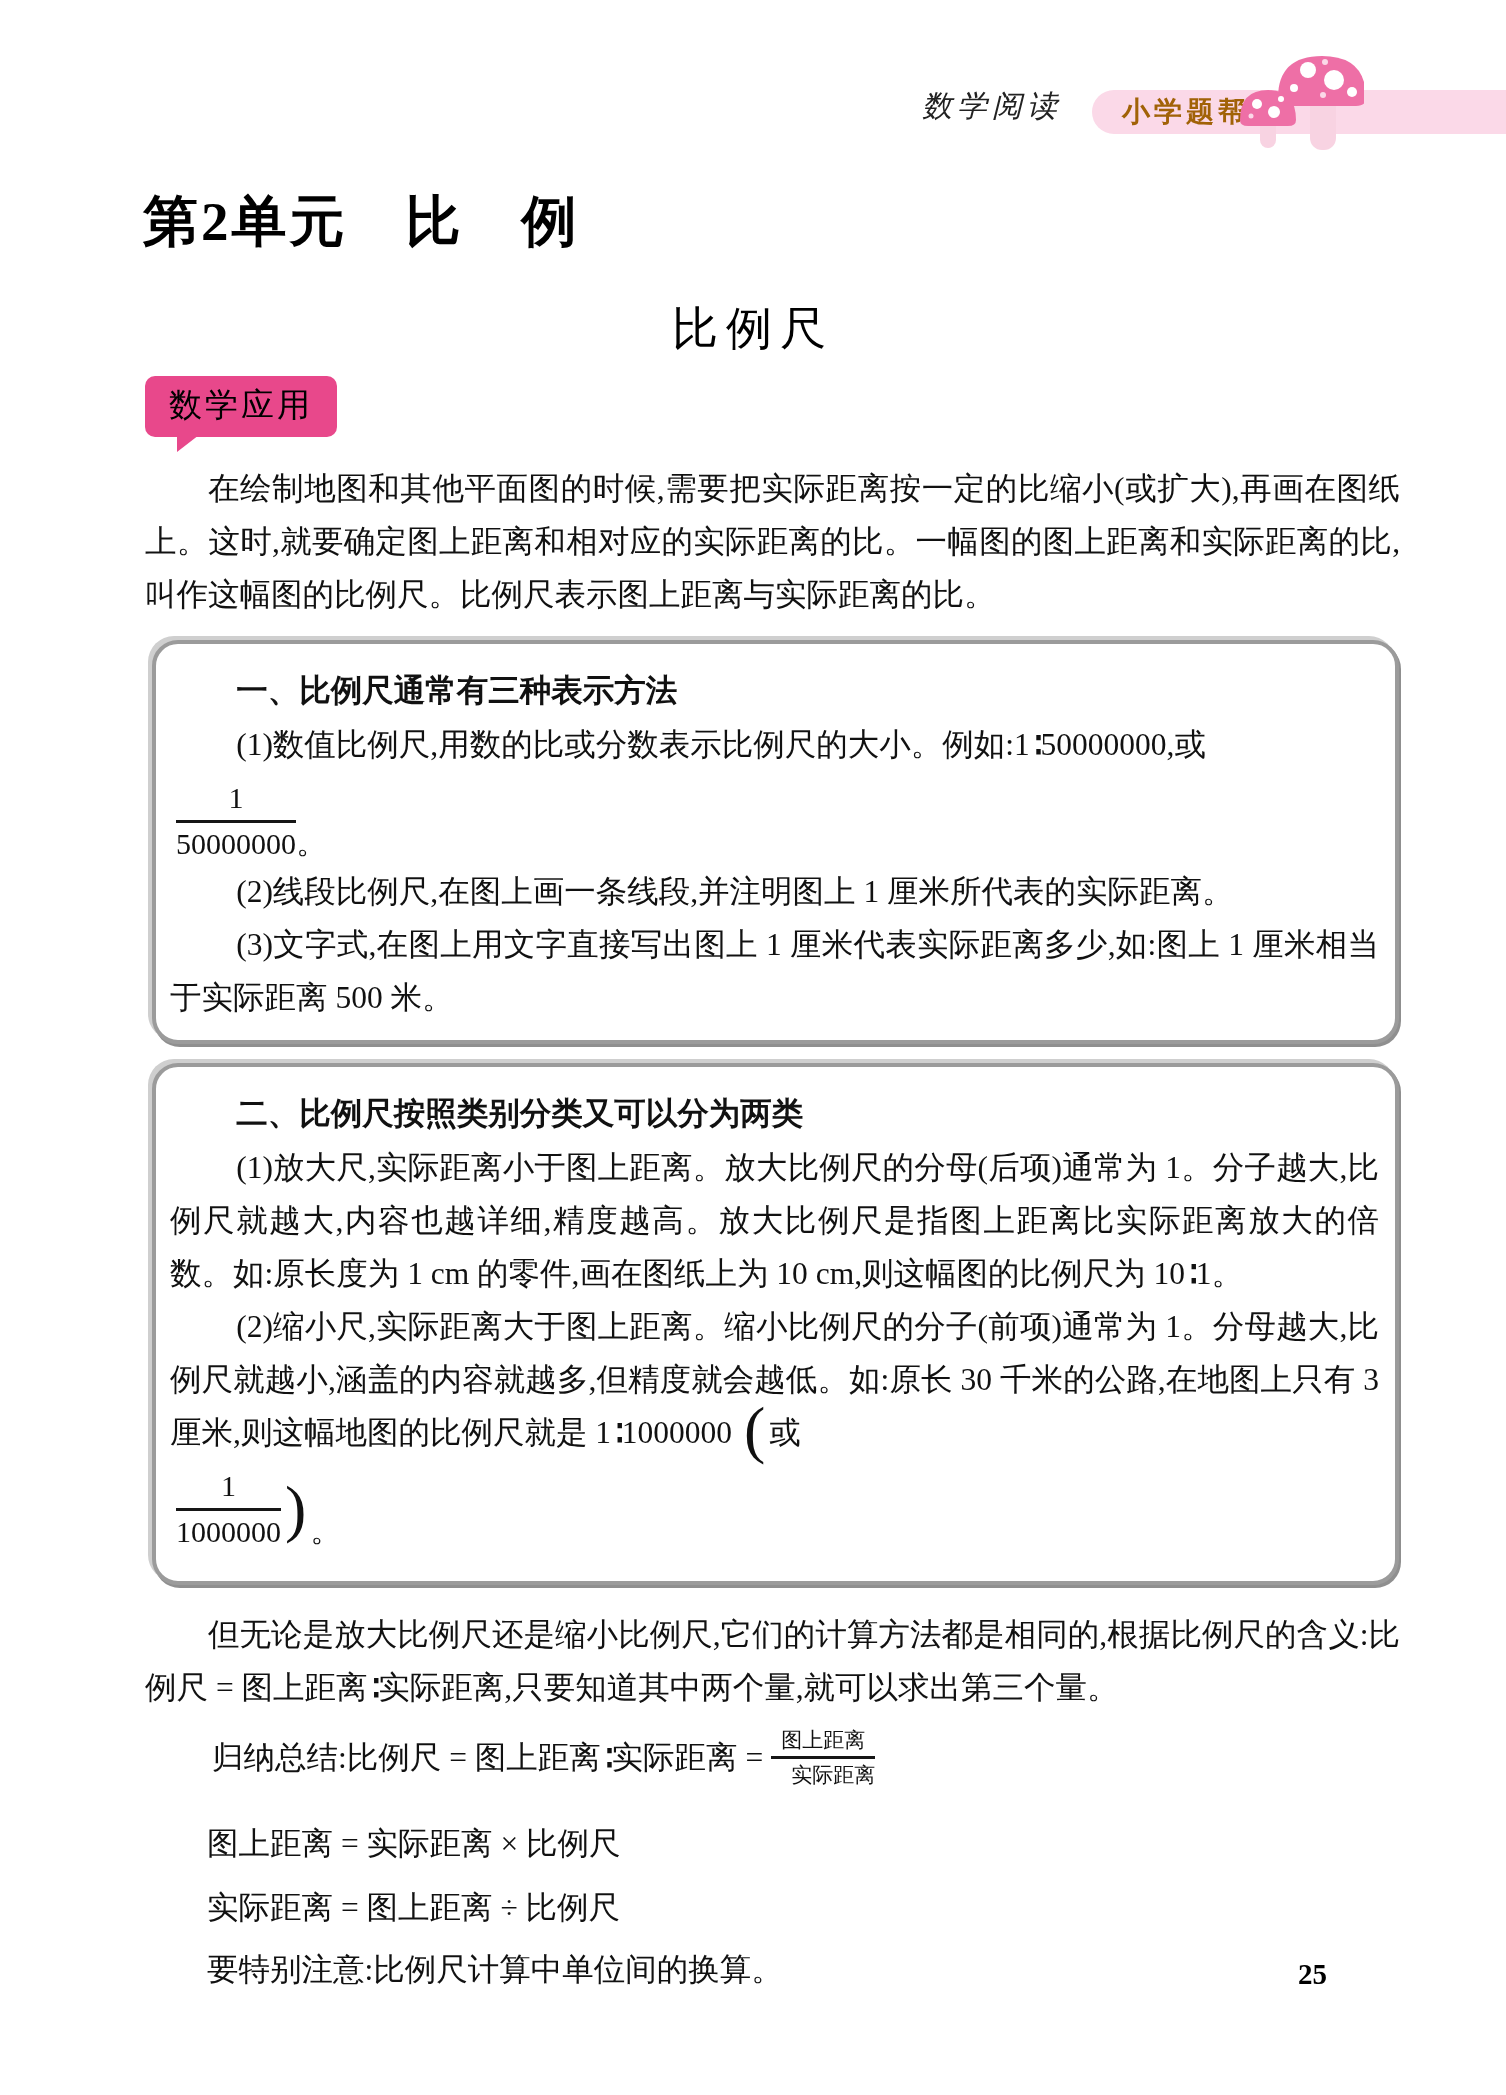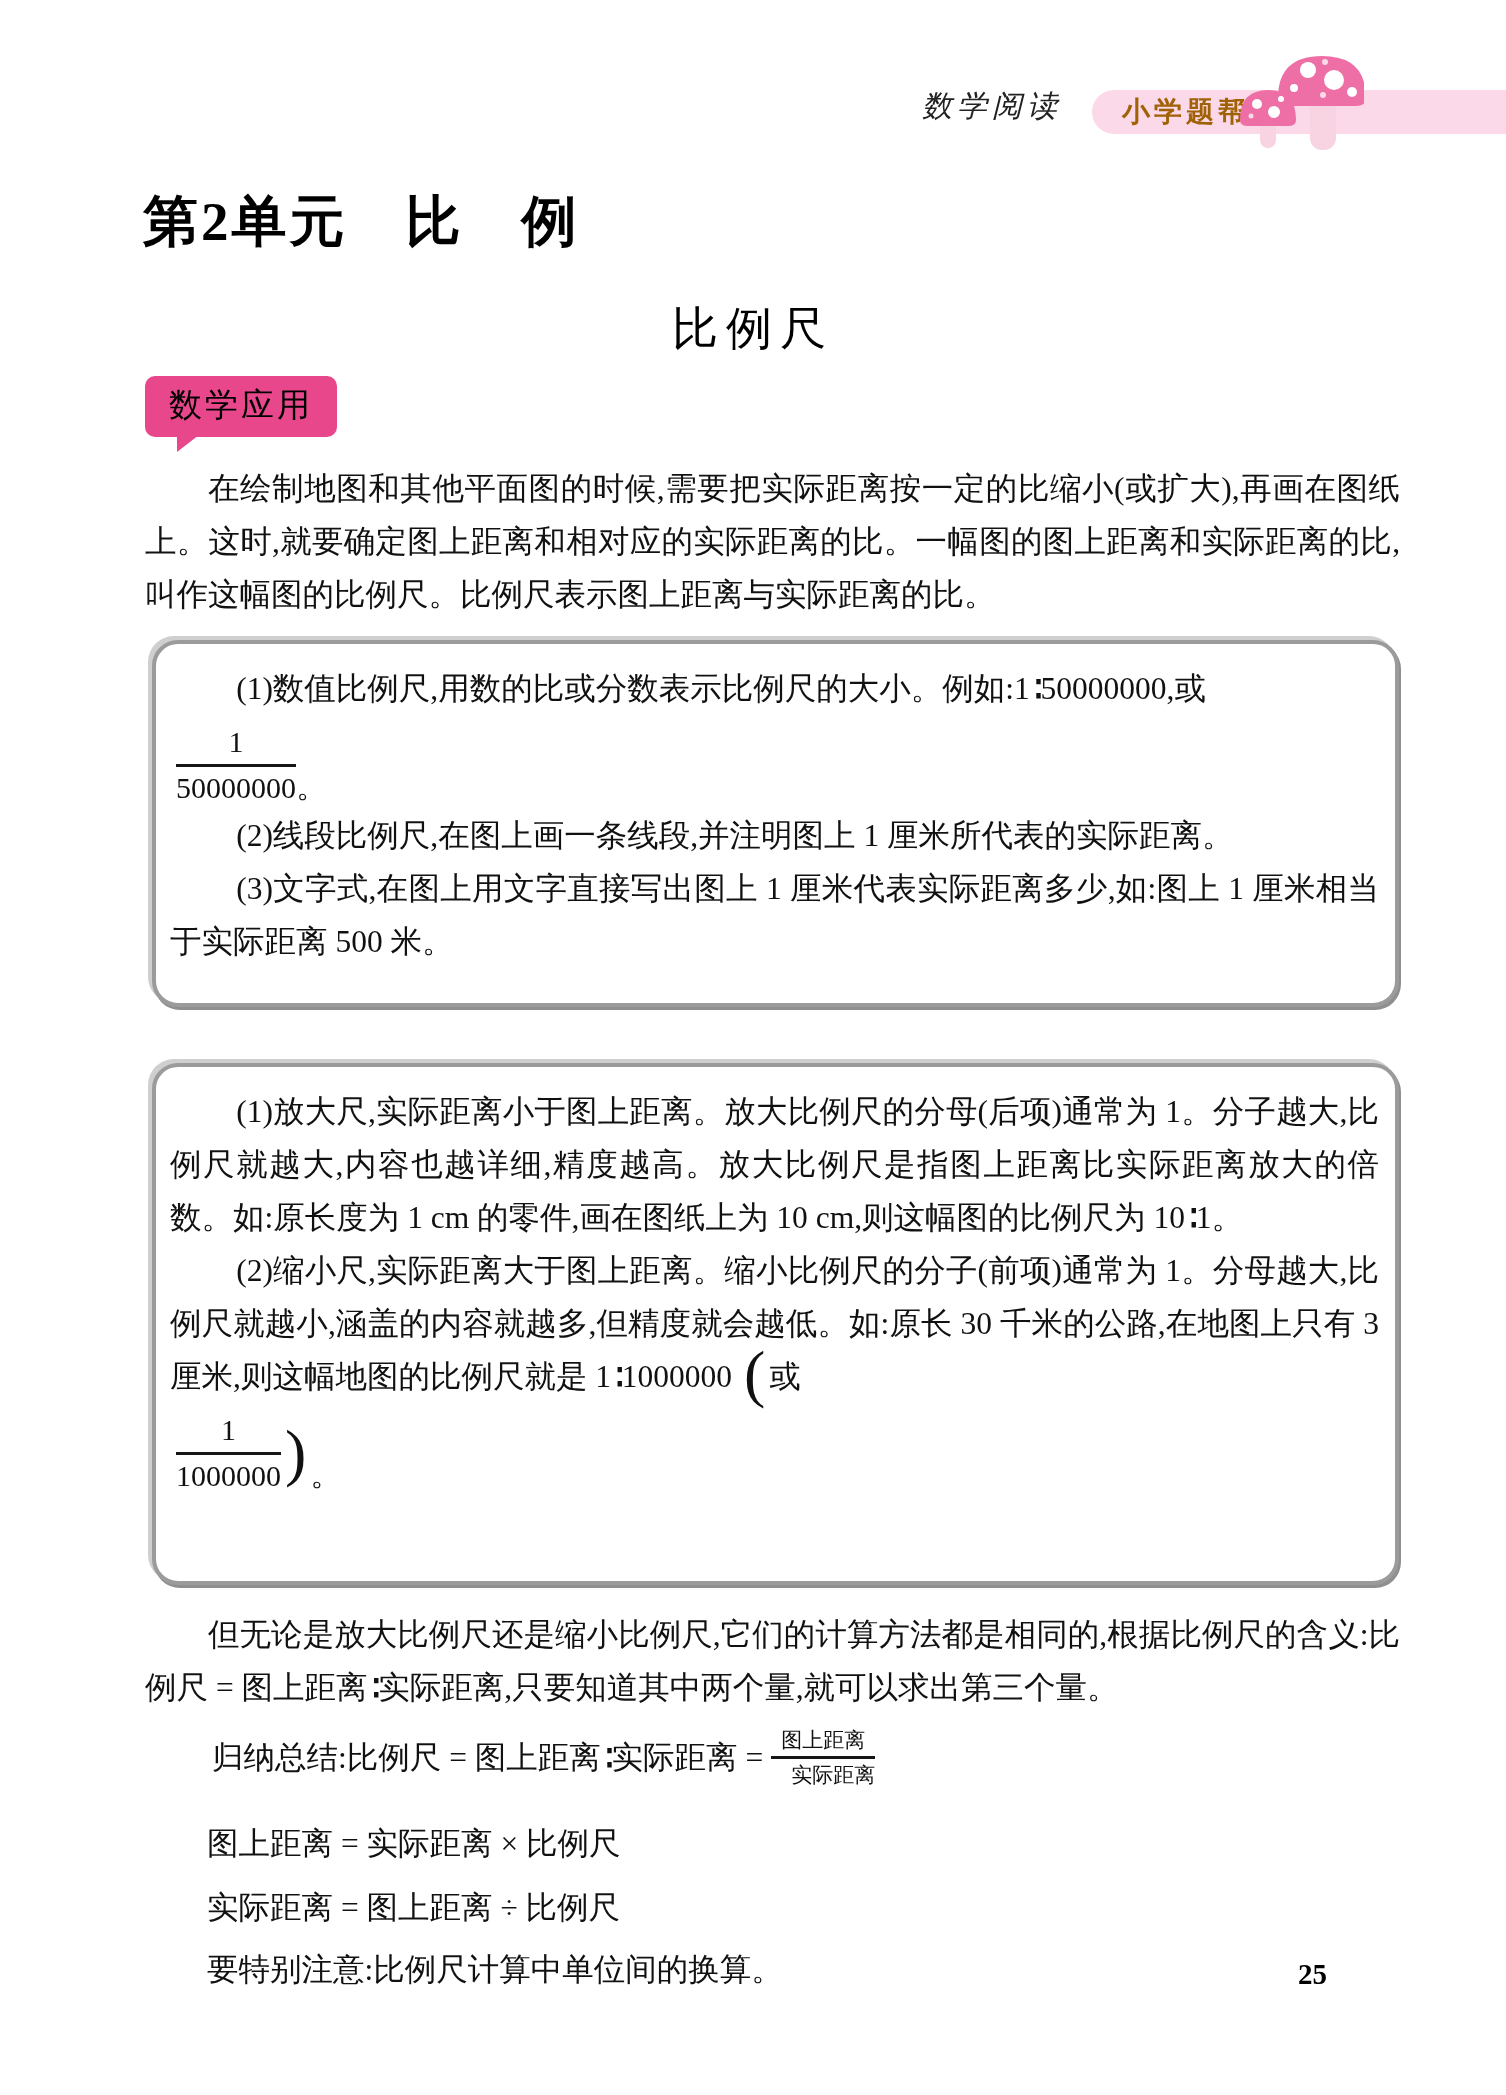--- a/index.html
+++ b/index.html
@@ -111,33 +111,35 @@
   <circle cx="25" cy="78" r="2.5" fill="#fbd9e8"></circle>
 </svg>
 
 <div class="unit-title">第2单元　比　例</div>
 <div class="lesson-title">比例尺</div>
 <div class="tag">数学应用</div>
 
 <p class="para indent intro">在绘制地图和其他平面图的时候,需要把实际距离按一定的比缩小(或扩大),再画在图纸上。这时,就要确定图上距离和相对应的实际距离的比。一幅图的图上距离和实际距离的比,叫作这幅图的比例尺。比例尺表示图上距离与实际距离的比。</p>
 
 <div class="rbox box1">
+  <p class="box-heading">一、比例尺通常有三种表示方法</p>
   <p class="para">(1)数值比例尺,用数的比或分数表示比例尺的大小。例如:1∶50000000,或</p>
   <div class="frac-row">
     <span class="frac">
       <span class="fnum">1</span>
       <span class="fden">50000000</span>
     </span>
     <span class="period">。</span>
   </div>
   <p class="para">(2)线段比例尺,在图上画一条线段,并注明图上 1 厘米所代表的实际距离。</p>
   <p class="para">(3)文字式,在图上用文字直接写出图上 1 厘米代表实际距离多少,如:图上 1 厘米相当于实际距离 500 米。</p>
 </div>
 
 <div class="rbox box2">
+  <p class="box-heading">二、比例尺按照类别分类又可以分为两类</p>
   <p class="para">(1)放大尺,实际距离小于图上距离。放大比例尺的分母(后项)通常为 1。分子越大,比例尺就越大,内容也越详细,精度越高。放大比例尺是指图上距离比实际距离放大的倍数。如:原长度为 1 cm 的零件,画在图纸上为 10 cm,则这幅图的比例尺为 10∶1。</p>
   <p class="para">
     <span>(2)缩小尺,实际距离大于图上距离。缩小比例尺的分子(前项)通常为 1。分母越大,比例尺就越小,涵盖的内容就越多,但精度就会越低。如:原长 30 千米的公路,在地图上只有 3 厘米,则这幅地图的比例尺就是 1∶1000000 </span><span class="bigparen">(</span><span>或</span>
   </p>
   <div class="frac-row">
     <span class="frac">
       <span class="fnum">1</span>
       <span class="fden">1000000</span>
     </span>
     <span class="bigparen">)</span>

